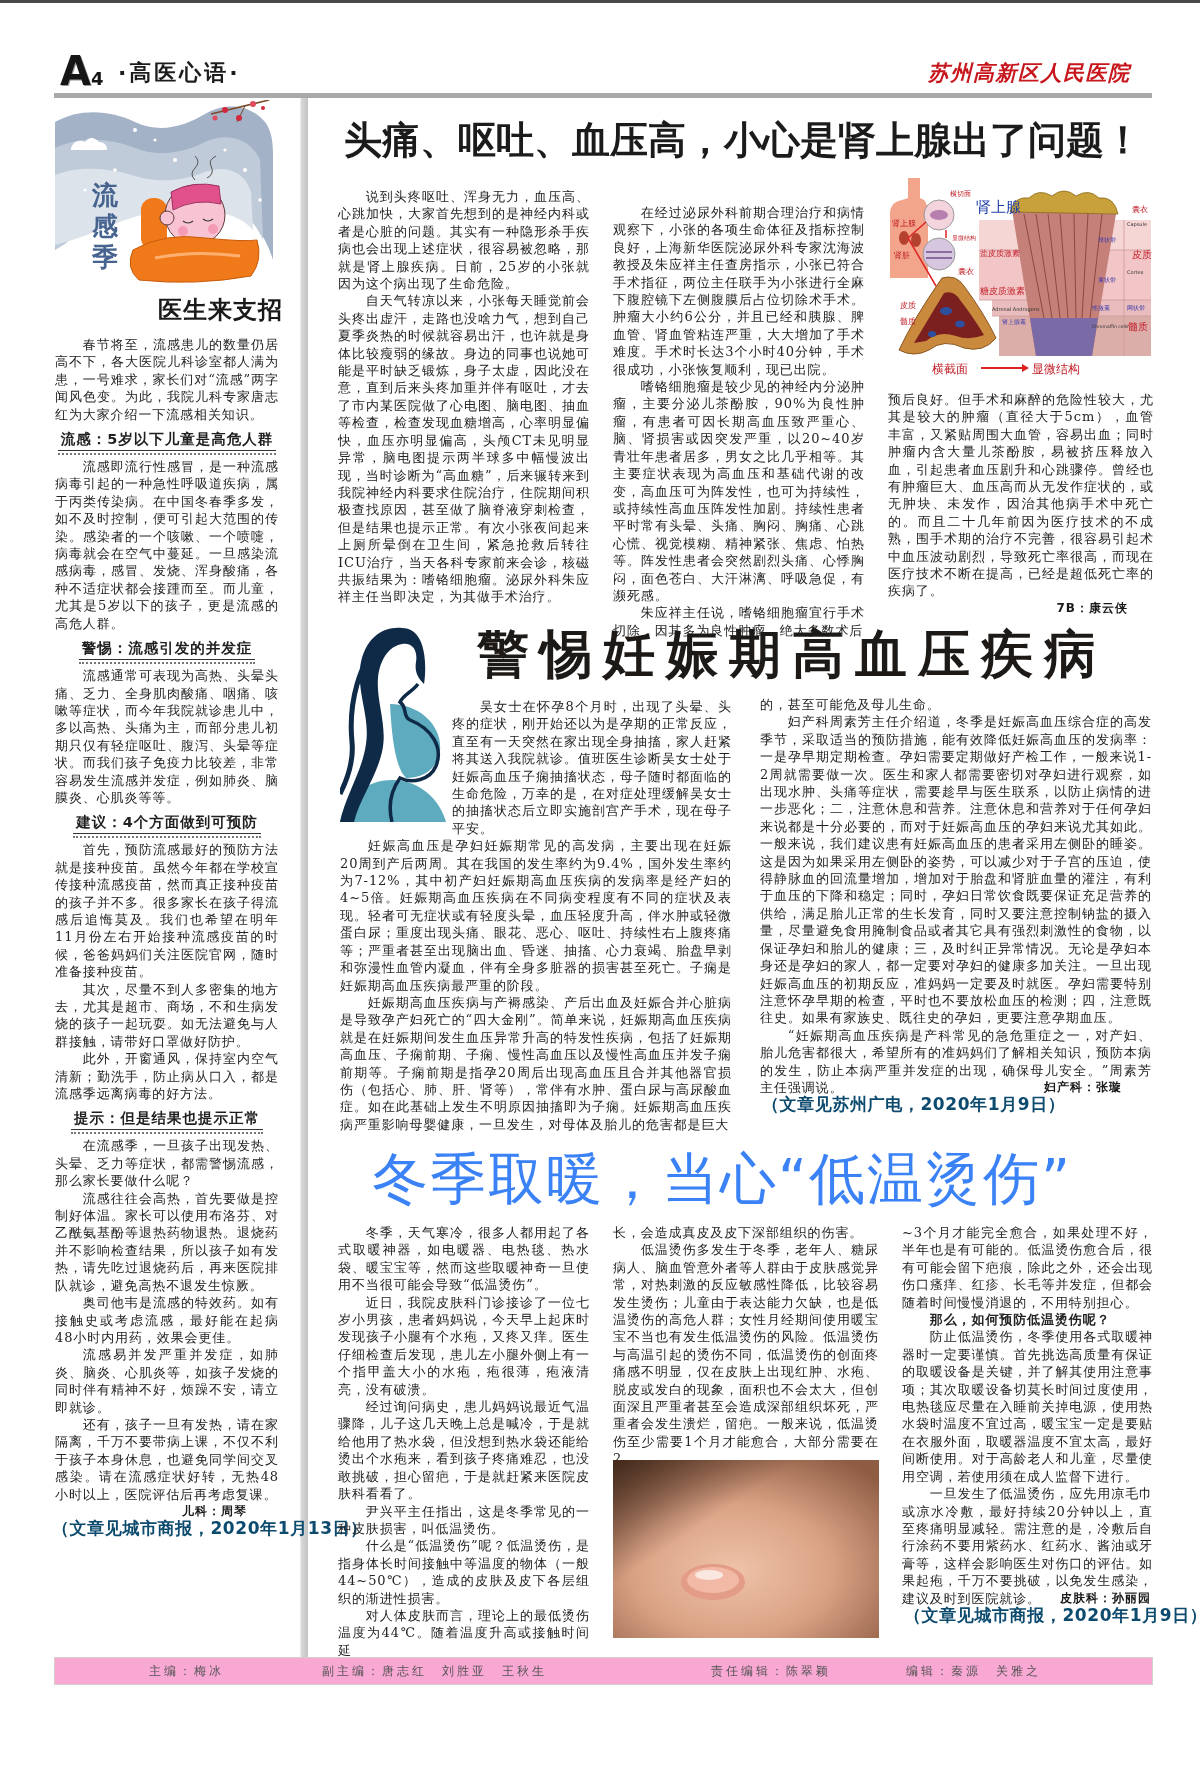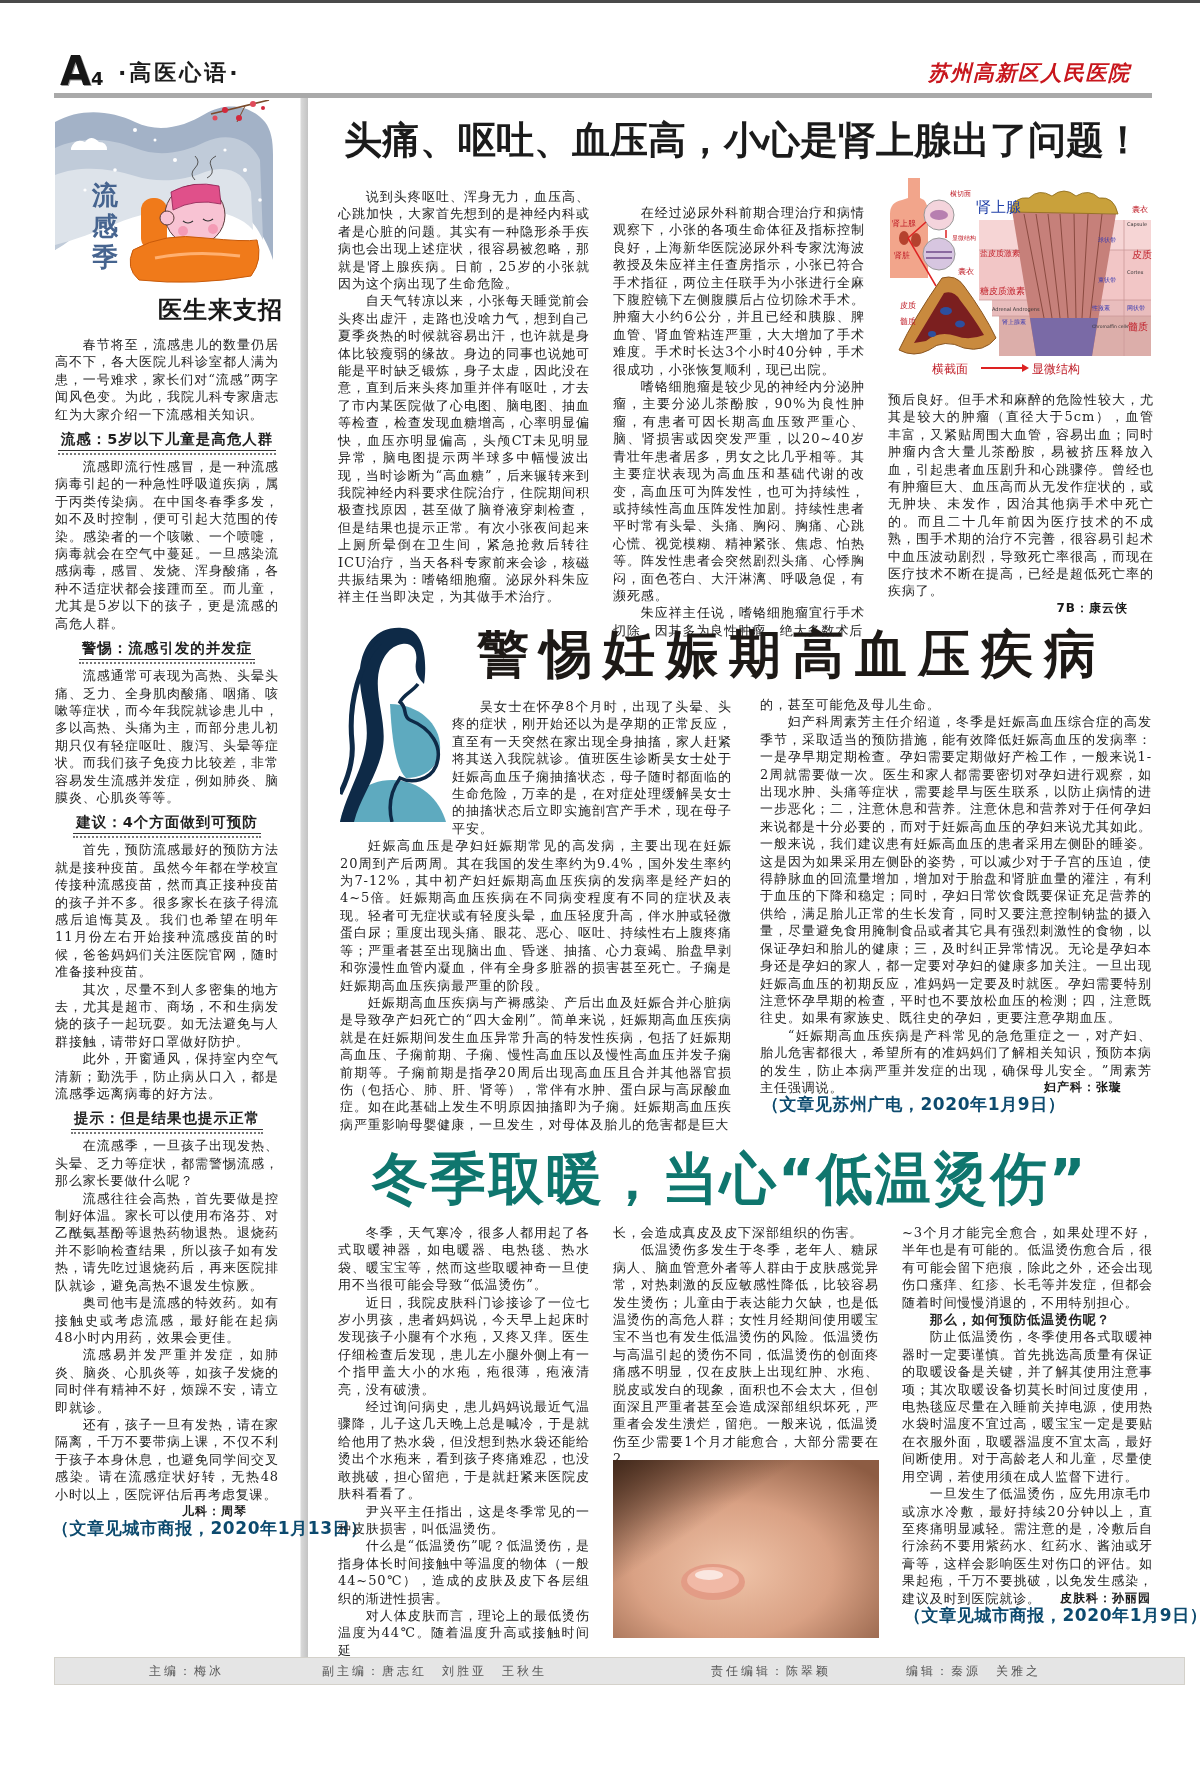--- a/index.html
+++ b/index.html
@@ -38,29 +38,29 @@
 .a1-c3{left:888px;top:391px;width:266px;}
 
 
 .a2-fig{left:340px;top:622px;width:108px;height:200px;}
 .a2-title{left:477px;top:624px;font-family:"DejaVu Serif",serif;font-weight:bold;font-size:52px;letter-spacing:11px;line-height:60px;white-space:nowrap;color:#1d1916;}
 .a2-c1{left:340px;top:698px;width:392px;}
 .a2-c1 .float-space{float:left;width:112px;height:139.2px;}
 .a2-c2{left:760px;top:696px;width:392px;}
 
 
-.a3-title{left:372px;top:1148px;font-family:"DejaVu Sans",sans-serif;font-weight:bold;font-size:56px;letter-spacing:2px;line-height:62px;white-space:nowrap;color:#0f766e;}
+.a3-title{left:372px;top:1148px;font-family:"DejaVu Sans",sans-serif;font-weight:normal;font-size:56px;letter-spacing:2px;line-height:62px;white-space:nowrap;color:#3b82f6;}
 .a3-c1{left:338px;top:1224px;width:252px;}
 .a3-c2{left:613px;top:1224px;width:266px;}
 .a3-fig{left:613px;top:1460px;width:266px;height:178px;}
 .a3-c3{left:902px;top:1224px;width:251px;}
 .inline-head{text-indent:27.8px;font-family:"DejaVu Sans",sans-serif;font-weight:bold;white-space:nowrap;}
 
 
-.footer{left:54px;top:1657px;width:1097px;height:26px;background:#e5e5e5;border:1px solid #d4d1ca;padding-left:32px;}
+.footer{left:54px;top:1657px;width:1097px;height:26px;background:#f9a8d4;border:1px solid #d4d1ca;}
 .footer span{position:absolute;top:0;font-size:12px;letter-spacing:3px;line-height:26px;color:#555;white-space:nowrap;font-family:"DejaVu Sans",sans-serif;}
 </style>
 </head>
 <body>
 
 <div class="page">
 
   <div class="abs top-border"></div>
 
   <div class="abs hdr-page">

